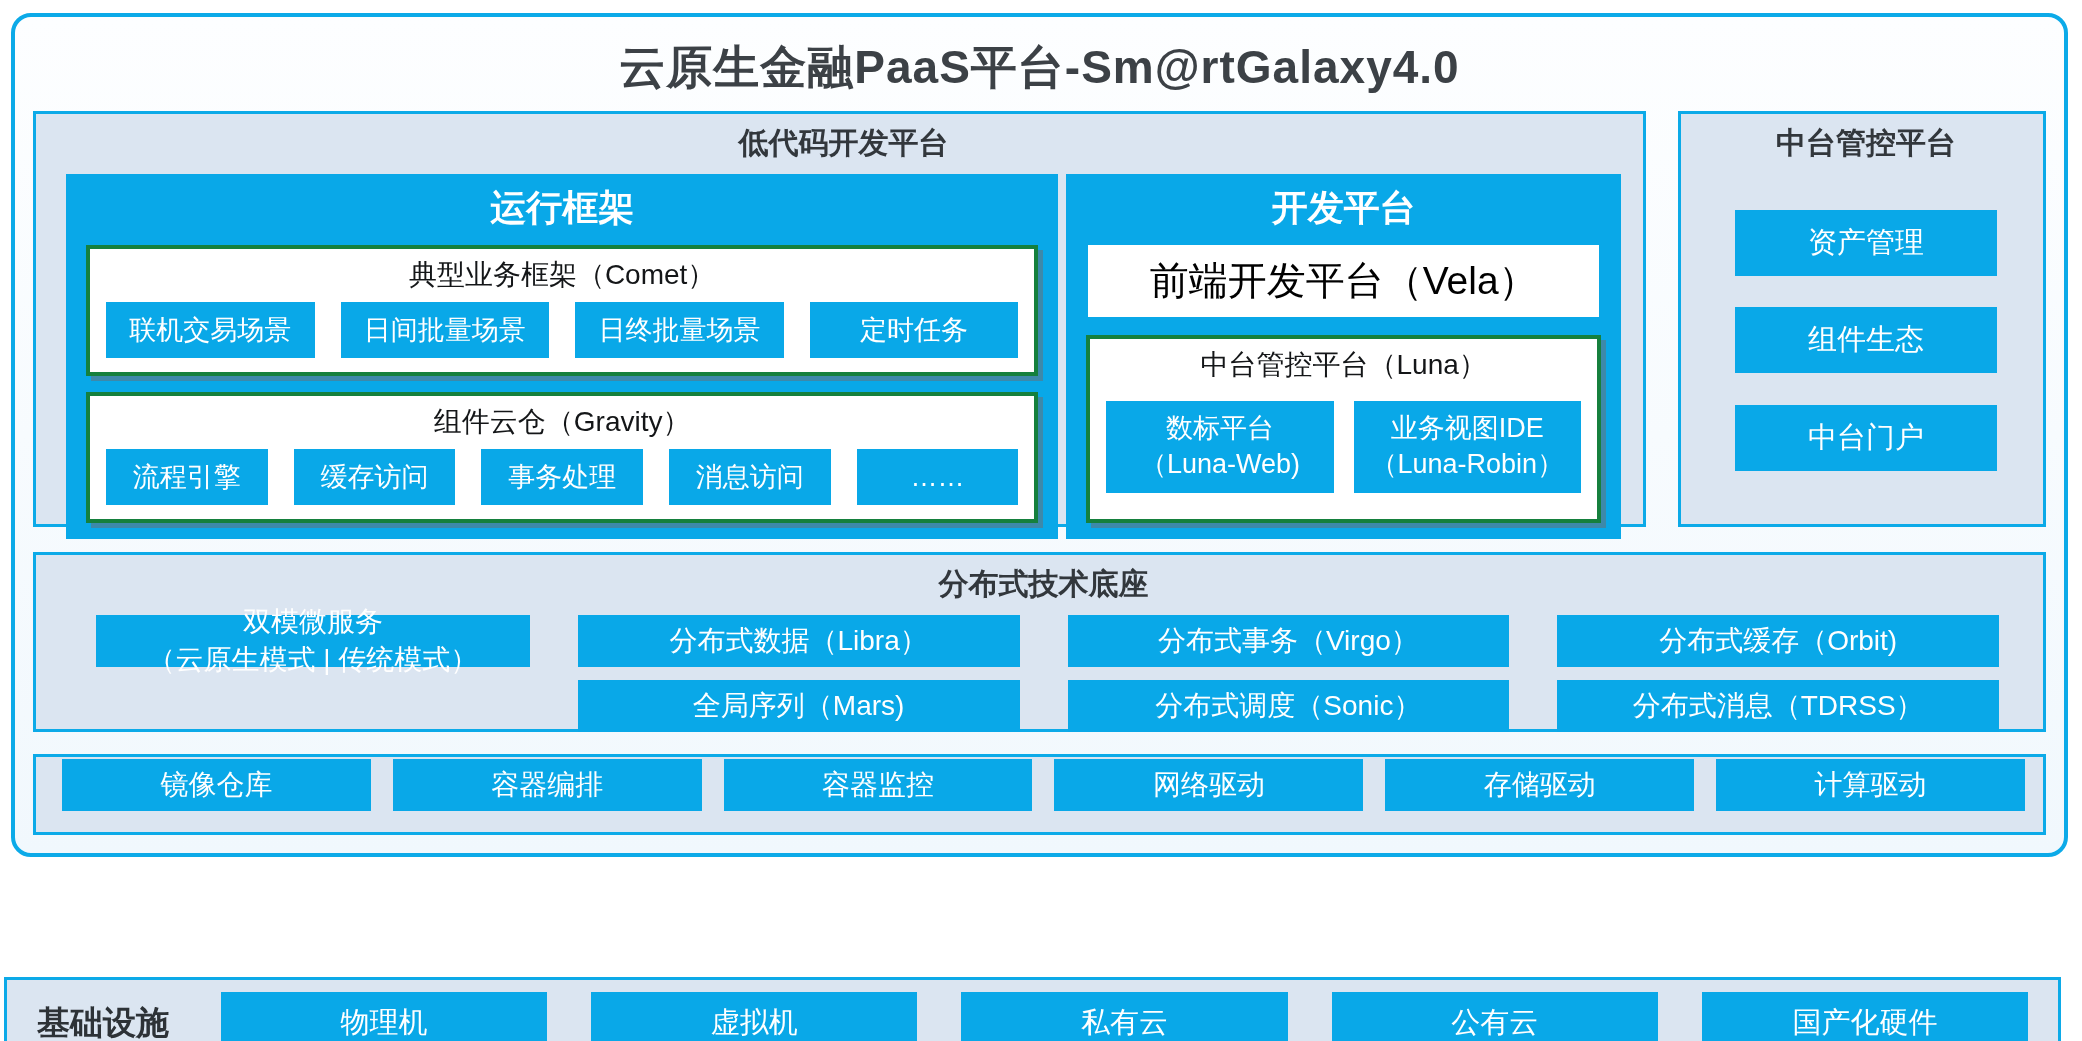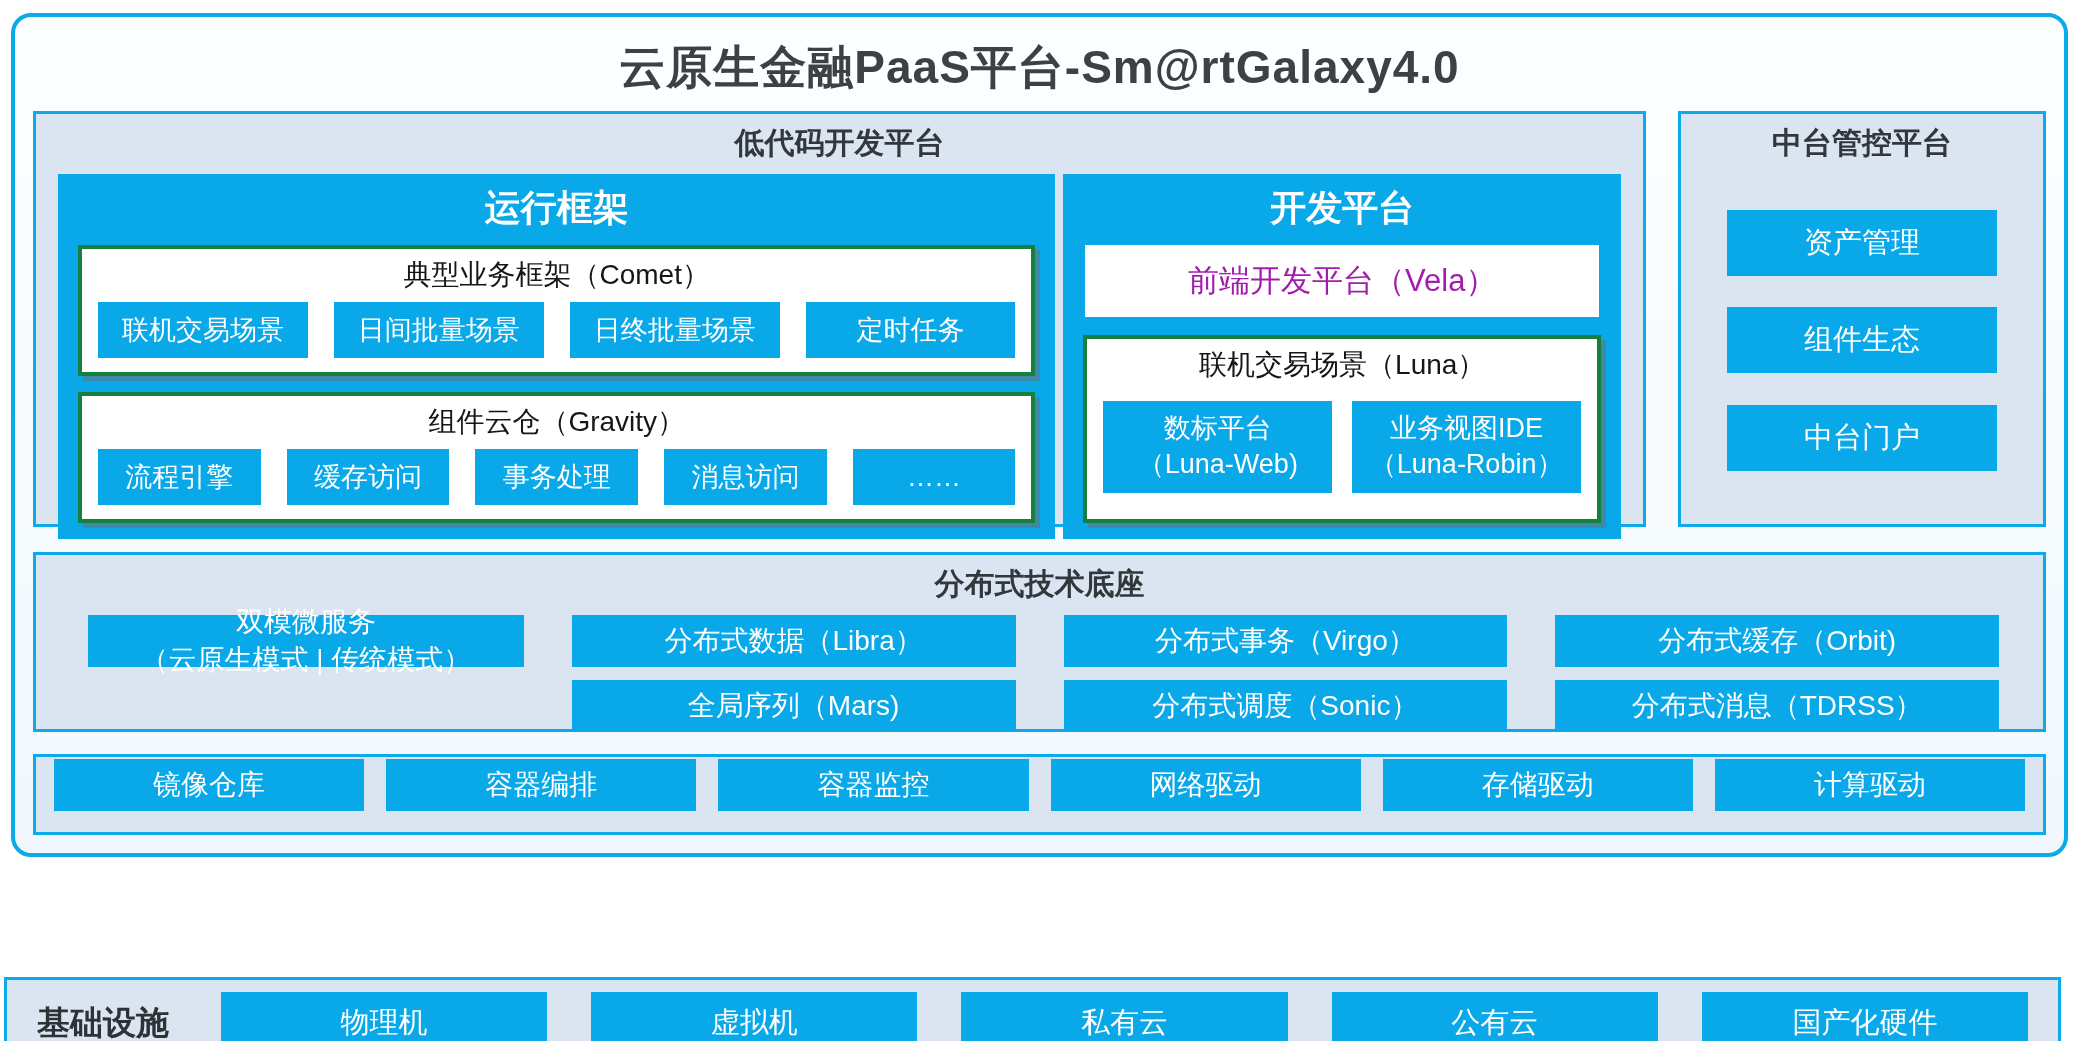--- a/index.html
+++ b/index.html
@@ -18,21 +18,21 @@
     background:linear-gradient(180deg,#fdfeff 0%,#f1f8fd 100%);
     padding:6px 18px 18px;
     display:flex; flex-direction:column;
   }
   .main-title {
     height:88px; line-height:88px; text-align:center;
     font-size:46px; font-weight:700; color:#3c4146; letter-spacing:1px;
   }
   
   .panel {
-    background:#dbe5f1; border:3px solid #0caae8;
+    background:#dbe5f1; border:3px solid #0caae8;padding-left:8px;
   }
   .panel-title {
     text-align:center; font-weight:700; font-size:30px; color:#32373c;
     padding:9px 0 10px;
   }
   .btn {
     background:#09a8e8; color:#ffffff;
     display:flex; align-items:center; justify-content:center;
     font-size:27px; text-align:center;
   }
@@ -55,21 +55,21 @@
     box-shadow:5px 5px 0 rgba(104,111,118,.55);
     flex:1; display:flex; flex-direction:column;
   }
   .whitebox.second { margin-top:16px; }
   .whitebox-title { text-align:center; font-size:28px; color:#141618; padding:7px 0 6px; }
   .btnrow { display:flex; gap:26px; padding:2px 16px 14px; flex:1; }
   .btnrow .btn { flex:1; height:56px; align-self:center; }
   .vela {
     background:#ffffff; height:72px; margin:0 2px;
     display:flex; align-items:center; justify-content:center;
-    font-size:31px; color:#a21caf;
+    font-size:39px; color:#000000;
   }
   .luna { margin-top:18px; flex:1; }
   .luna .btnrow { gap:20px; padding:0 16px 16px; }
   .luna .btn { flex-direction:column; line-height:1.3; height:92px; align-self:center; }
   .mid { width:368px; flex:none; display:flex; flex-direction:column; }
   .mid-body {
     flex:1; display:flex; flex-direction:column;
     justify-content:space-evenly; padding:4px 46px 22px;
   }
   .mid .btn { height:66px; font-size:29px; }
@@ -139,21 +139,21 @@
             </div>
           </div>
         </div>
 
         <div class="bluebox dev">
           <div class="bluebox-title">开发平台</div>
 
           <div class="vela">前端开发平台（Vela）</div>
 
           <div class="whitebox luna">
-            <div class="whitebox-title">联机交易场景（Luna）</div>
+            <div class="whitebox-title">中台管控平台（Luna）</div>
             <div class="btnrow">
               <div class="btn">
                 <span>数标平台</span>
                 <span>（Luna-Web)</span>
               </div>
               <div class="btn">
                 <span>业务视图IDE</span>
                 <span>（Luna-Robin）</span>
               </div>
             </div>

